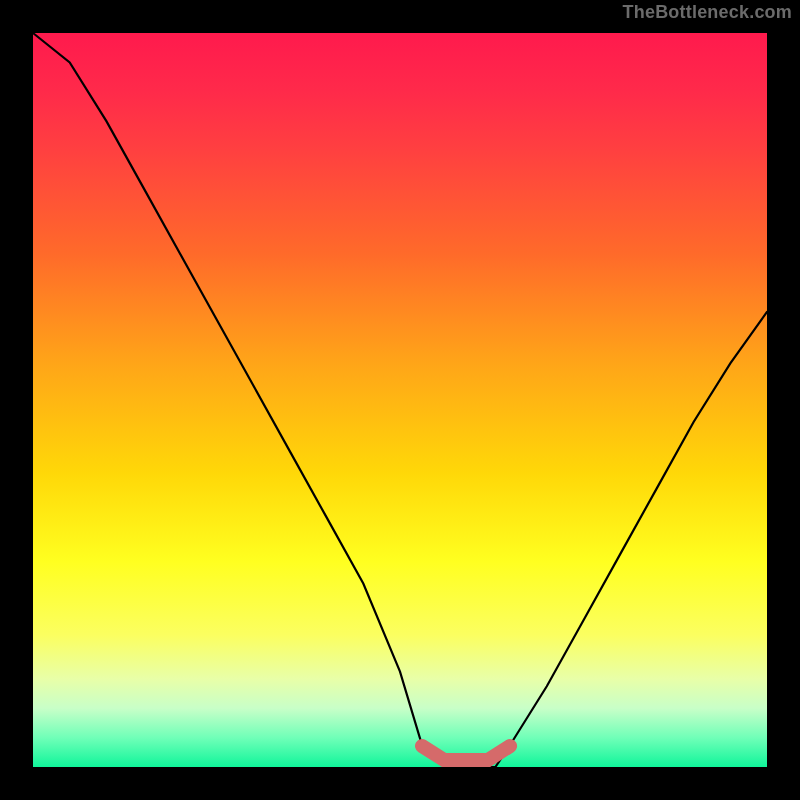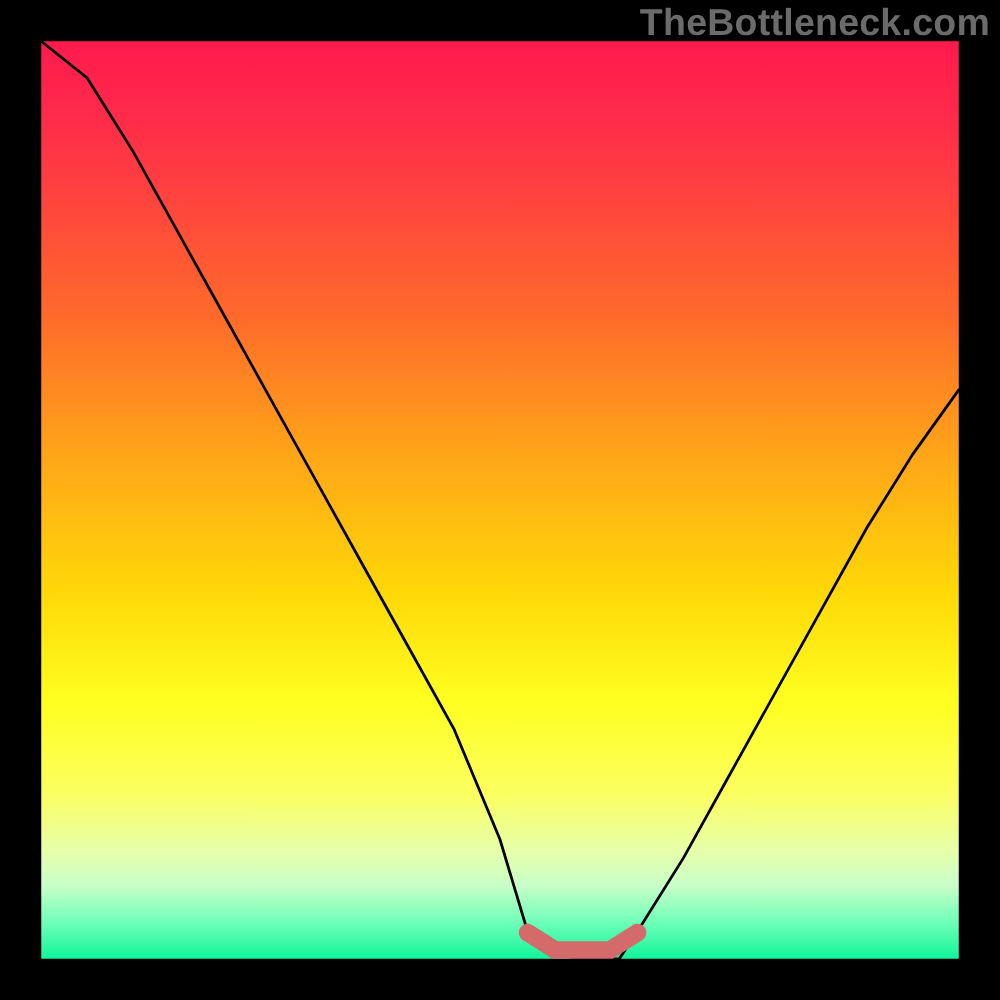--- a/index.html
+++ b/index.html
@@ -36,21 +36,21 @@
       #e8ffa8 88%,
       #c8ffc8 92%,
       #70ffb8 96%,
       #10f59a 100%);
   }
   .watermark {
     position: absolute;
     top: 2px;
     right: 8px;
     font-family: Arial, Helvetica, sans-serif;
-    font-size: 30px;
+    font-size: 18px;
     font-weight: 600;
     color: #6b6b6b;
     letter-spacing: 0.2px;
     user-select: none;
   }
   svg.curve {
     position: absolute;
     left: 0;
     top: 0;
     width: 734px;

